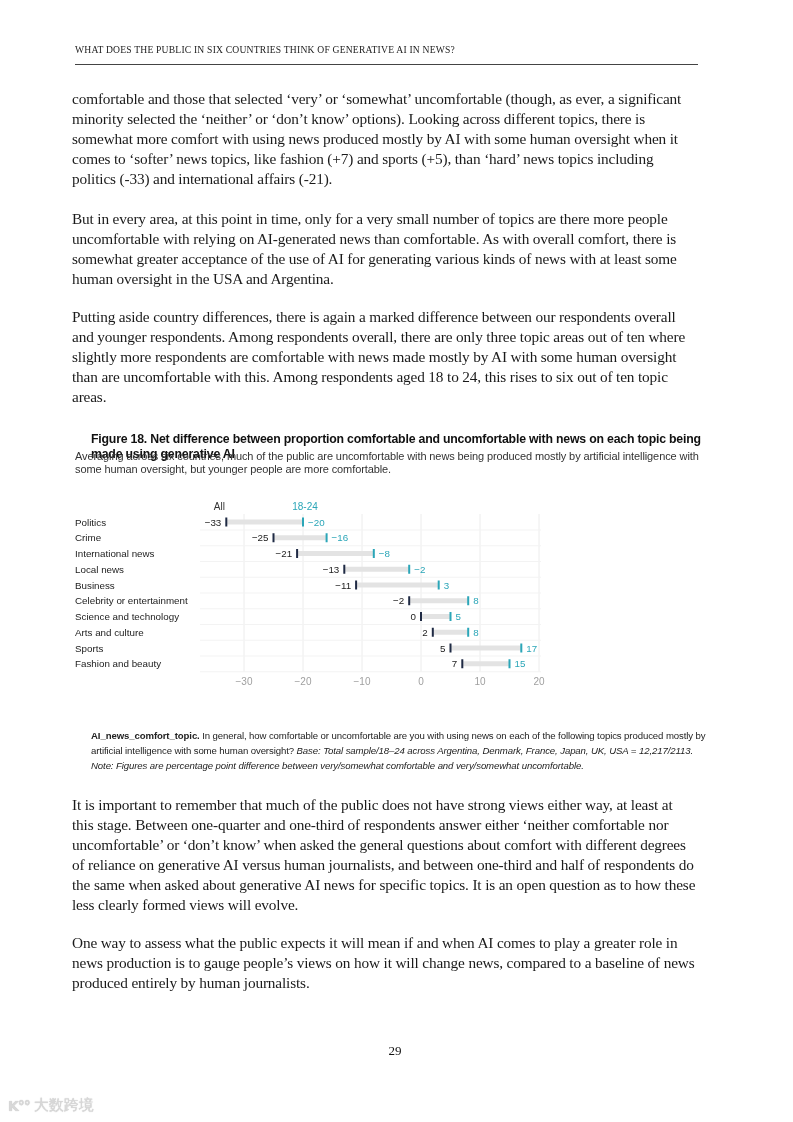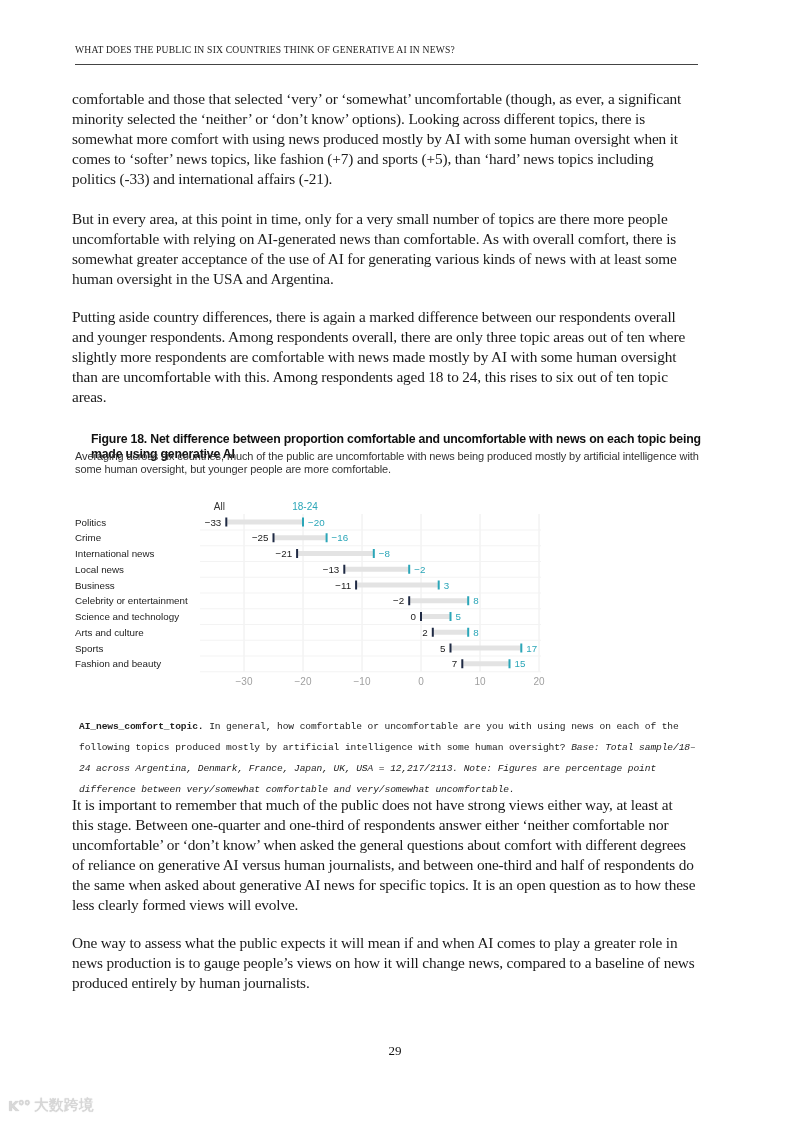--- a/index.html
+++ b/index.html
@@ -21,22 +21,22 @@
     font-size: 12.3px; line-height: 15px; color: #111; letter-spacing: -0.2px;
   }
   .fig-subtitle {
     position: absolute; left: 75px; top: 450px; width: 625px; margin: 0;
     font-family: "Liberation Sans", sans-serif; font-size: 11px; line-height: 13px;
     color: #333; letter-spacing: -0.1px;
   }
   #chart { position: absolute; left: 0; top: 0; width: 793px; height: 1122px; pointer-events: none; }
   #chart text { font-family: "Liberation Sans", sans-serif; }
   .fig-note {
-    position: absolute; left: 75px; top: 712px; width: 625px; margin: 4px;
-    font-family: Liberation Mono, monospace; font-size: 9.6px; line-height: 21px;
+    position: absolute; left: 75px; top: 712px; width: 625px; margin: 16px;
+    font-family: Liberation Sans, sans-serif; font-size: 9.6px; line-height: 15px;
     color: #222; letter-spacing: -0.1px;
   }
   .fig-note b { font-weight: bold; }
   .fig-note i { font-style: italic; }
   .page-number {
     position: absolute; left: 0; width: 790px; top: 1043px; text-align: center;
     font-family: "Liberation Serif", serif; font-size: 13px; color: #111;
   }
   .watermark {
     position: absolute; left: 8px; top: 1096px; display: flex; align-items: center; gap: 4px;

